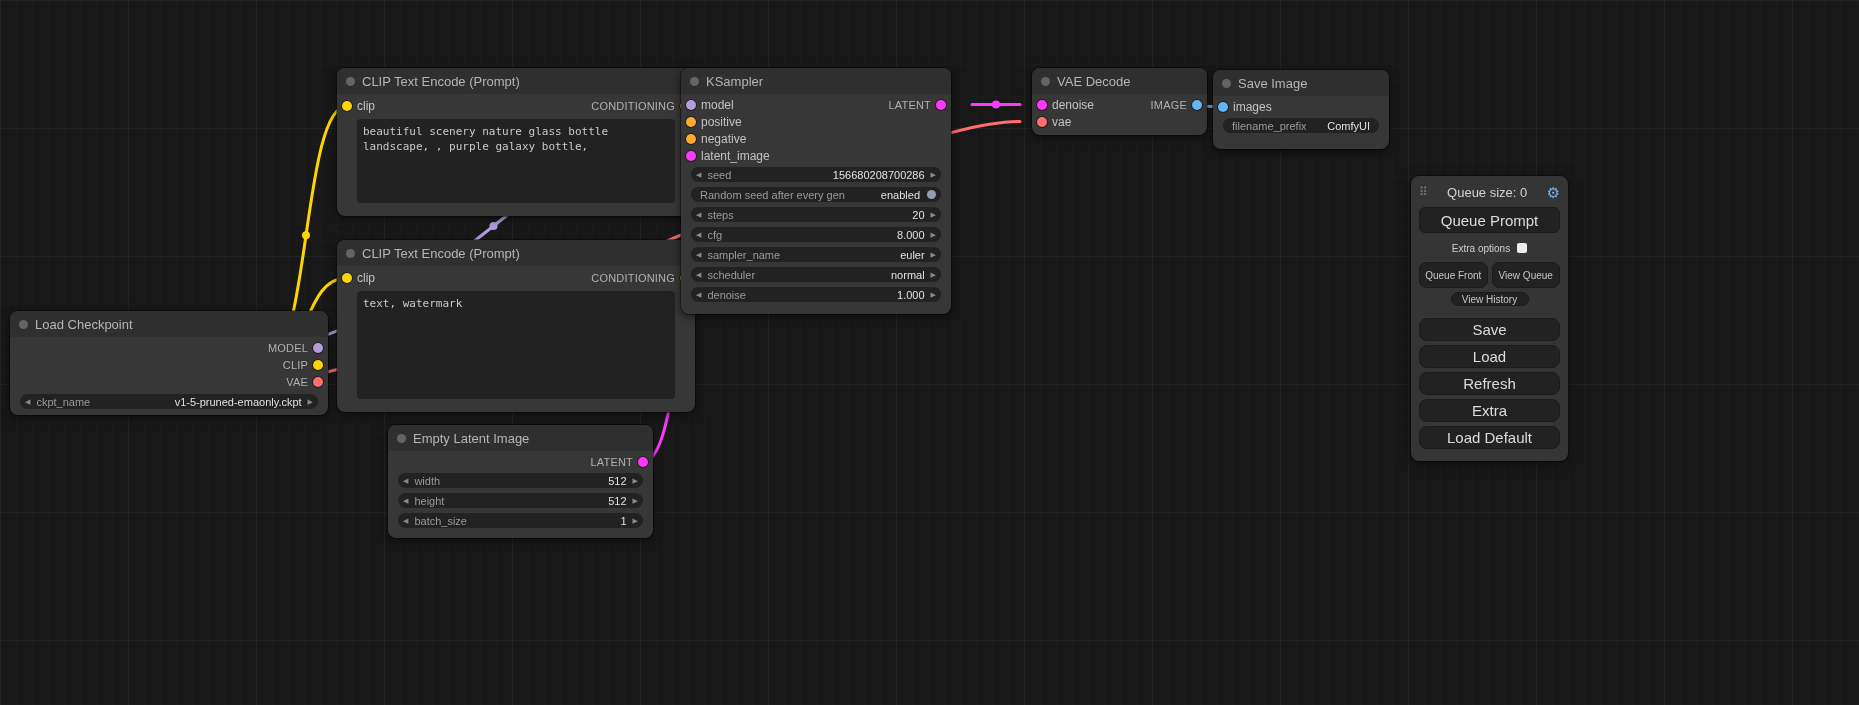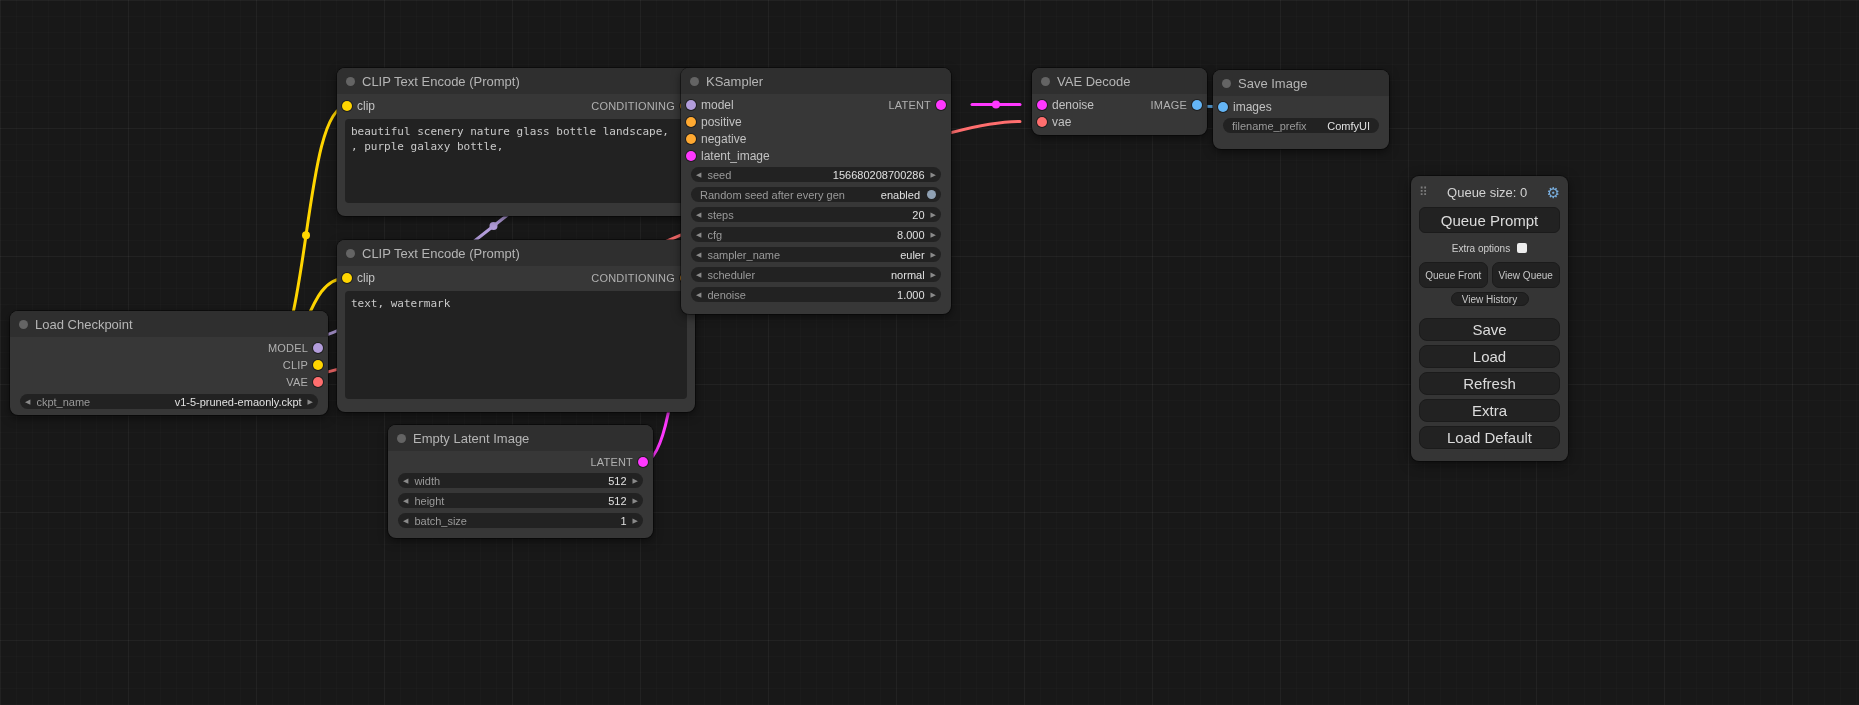--- a/index.html
+++ b/index.html
@@ -52,21 +52,21 @@
   }
   .widget .arrow { color:#8a8a8a; font-size:7px; line-height:15px; flex:none; }
   .widget .w-label { color:#9a9a9a; margin-left:6px; flex:1; overflow:hidden; text-overflow:ellipsis; }
   .widget .w-value { color:#e0e0e0; margin-right:6px; text-align:right; }
   .widget.no-arrows .w-label { margin-left:4px; }
   .widget.no-arrows .w-value { margin-right:4px; }
   .knob { width:9px; height:9px; border-radius:50%; background:#8fa0b3; margin-left:3px; flex:none; }
 
   .prompt-box {
     background:#222; border-radius:4px;
-    margin:3px 8px; padding:5px 6px;
+    margin:3px 20px; padding:5px 6px;
     font-family:"DejaVu Sans Mono", monospace;
     font-size:11px; line-height:1.4; color:#c9c9c9;
     overflow:hidden; white-space:pre-wrap; word-break:break-word;
   }
 
   .queue-panel {
     position:absolute; left:1411px; top:176px; width:157px; z-index:3;
     background:#353535; border-radius:8px;
     padding:6px 8px 8px;
     box-shadow:0 3px 12px rgba(0,0,0,0.5), 0 0 0 1px rgba(0,0,0,0.35);

